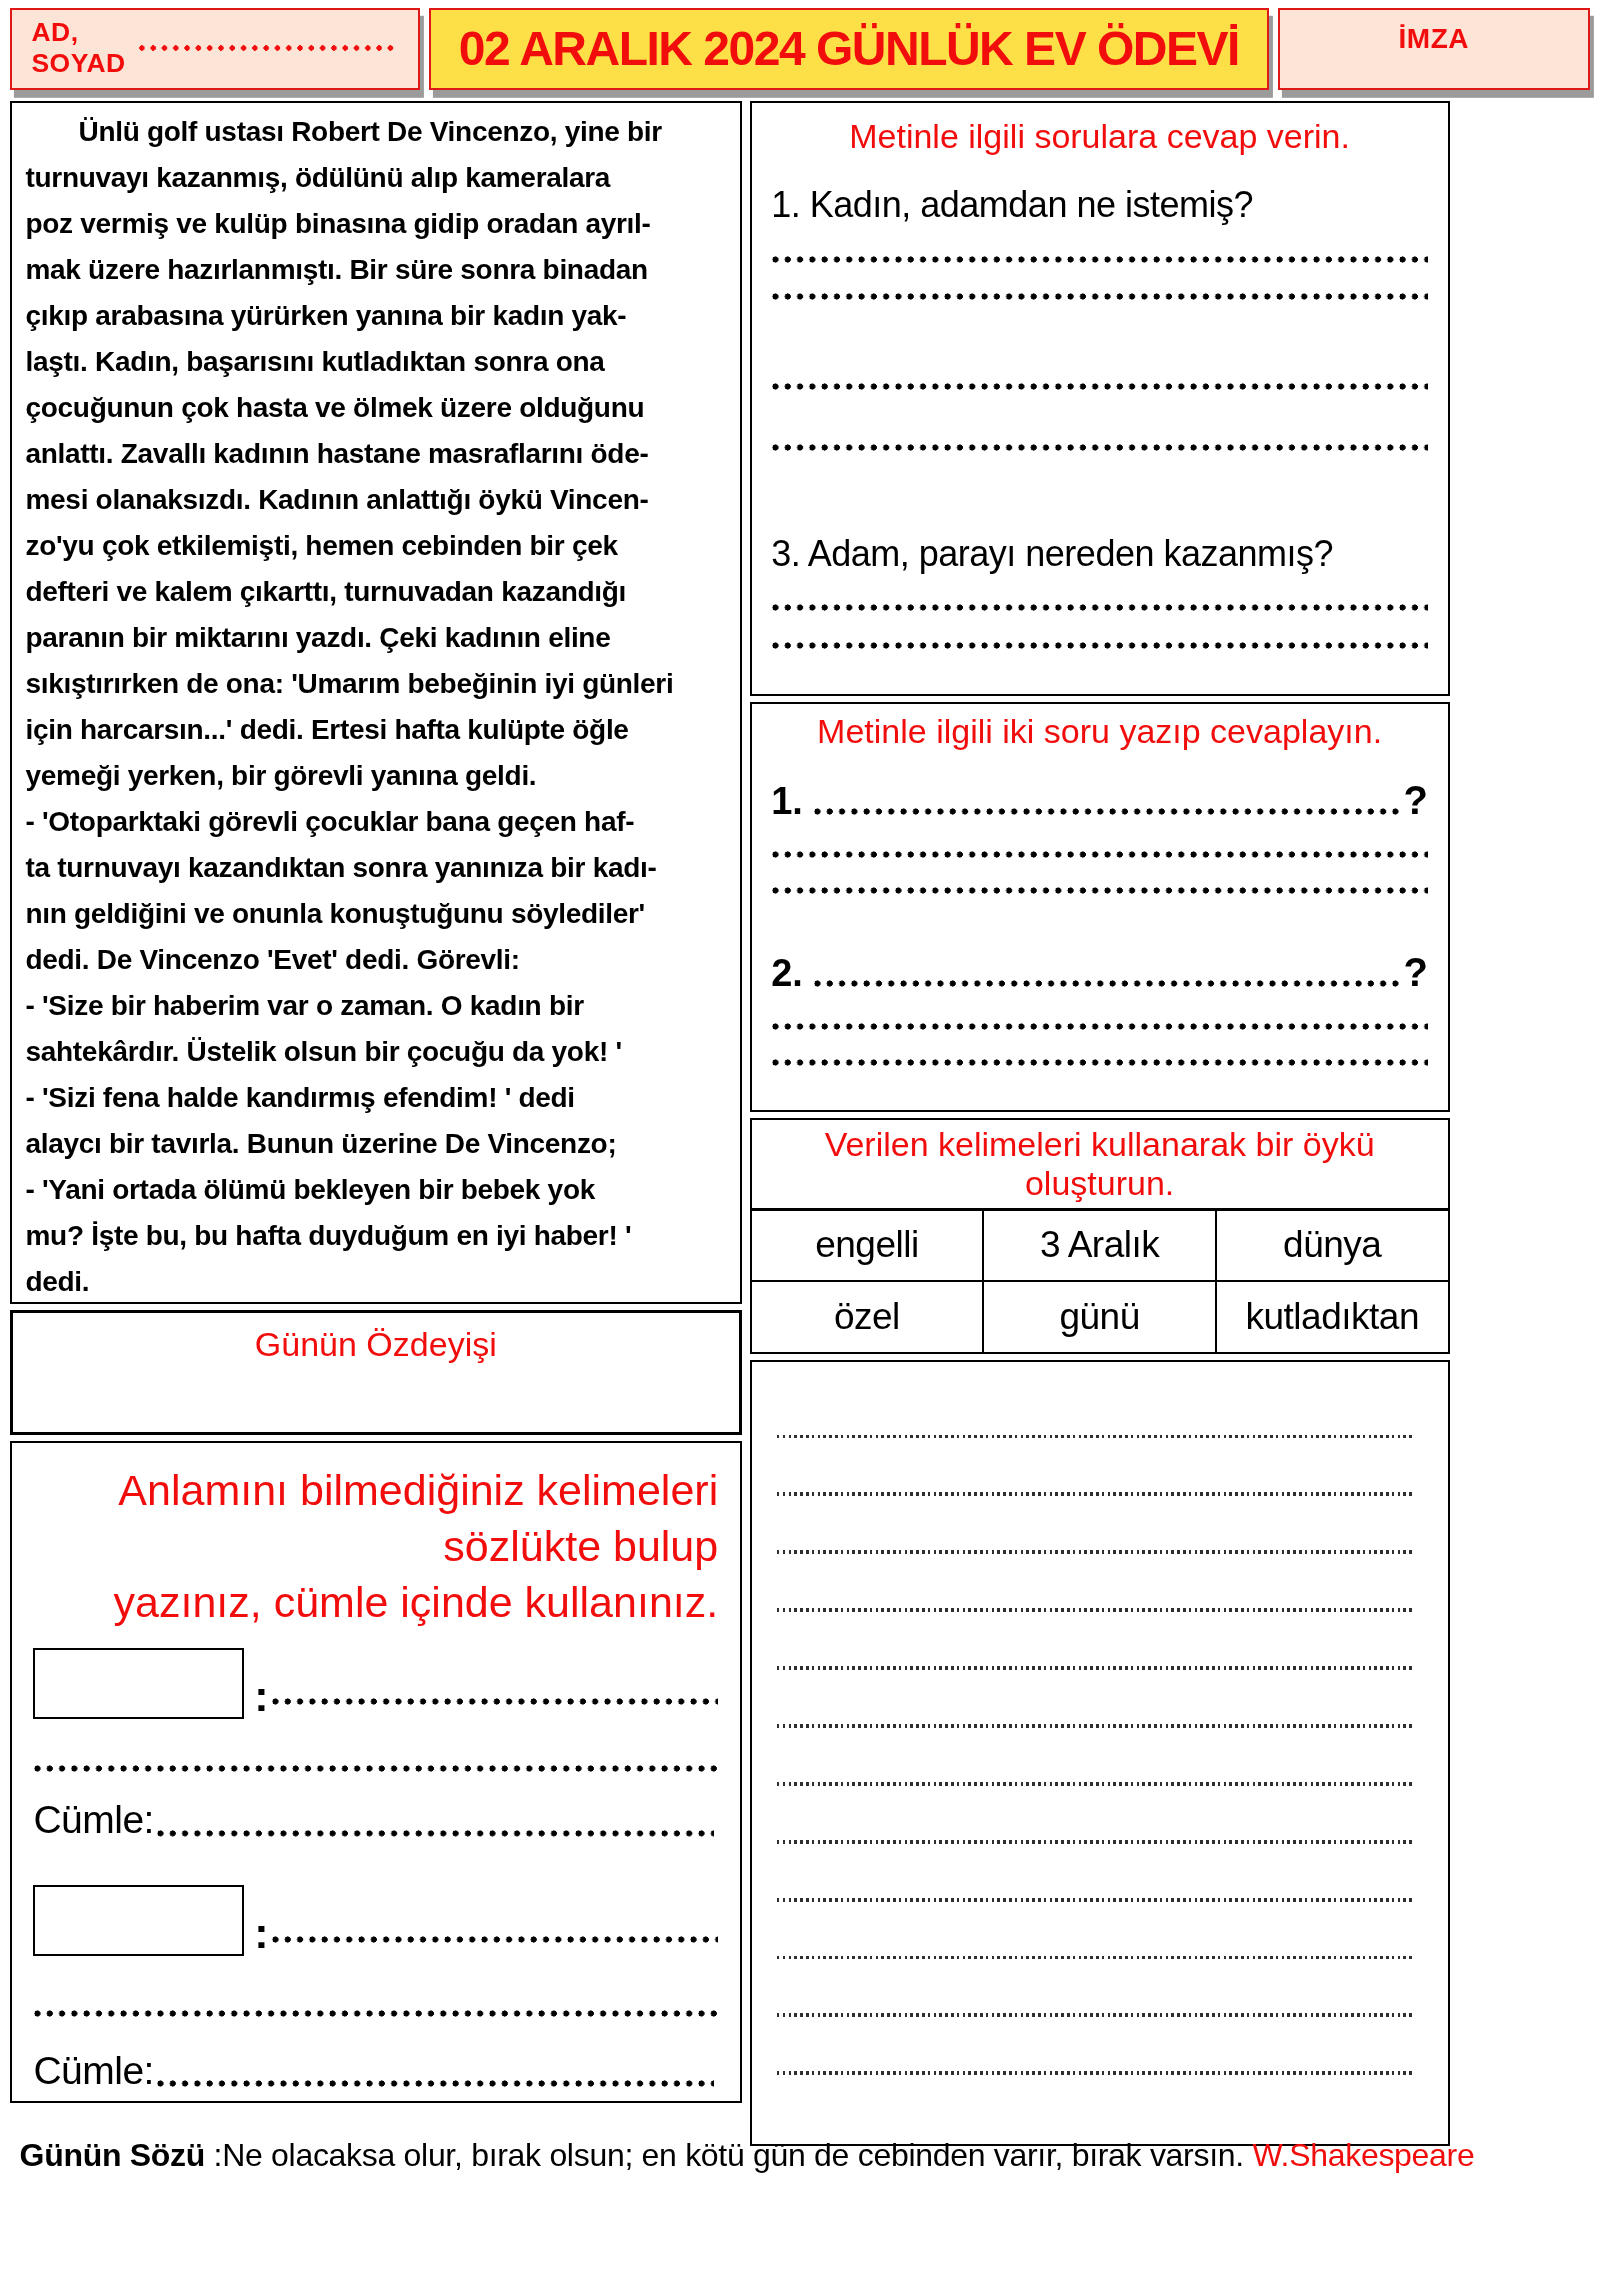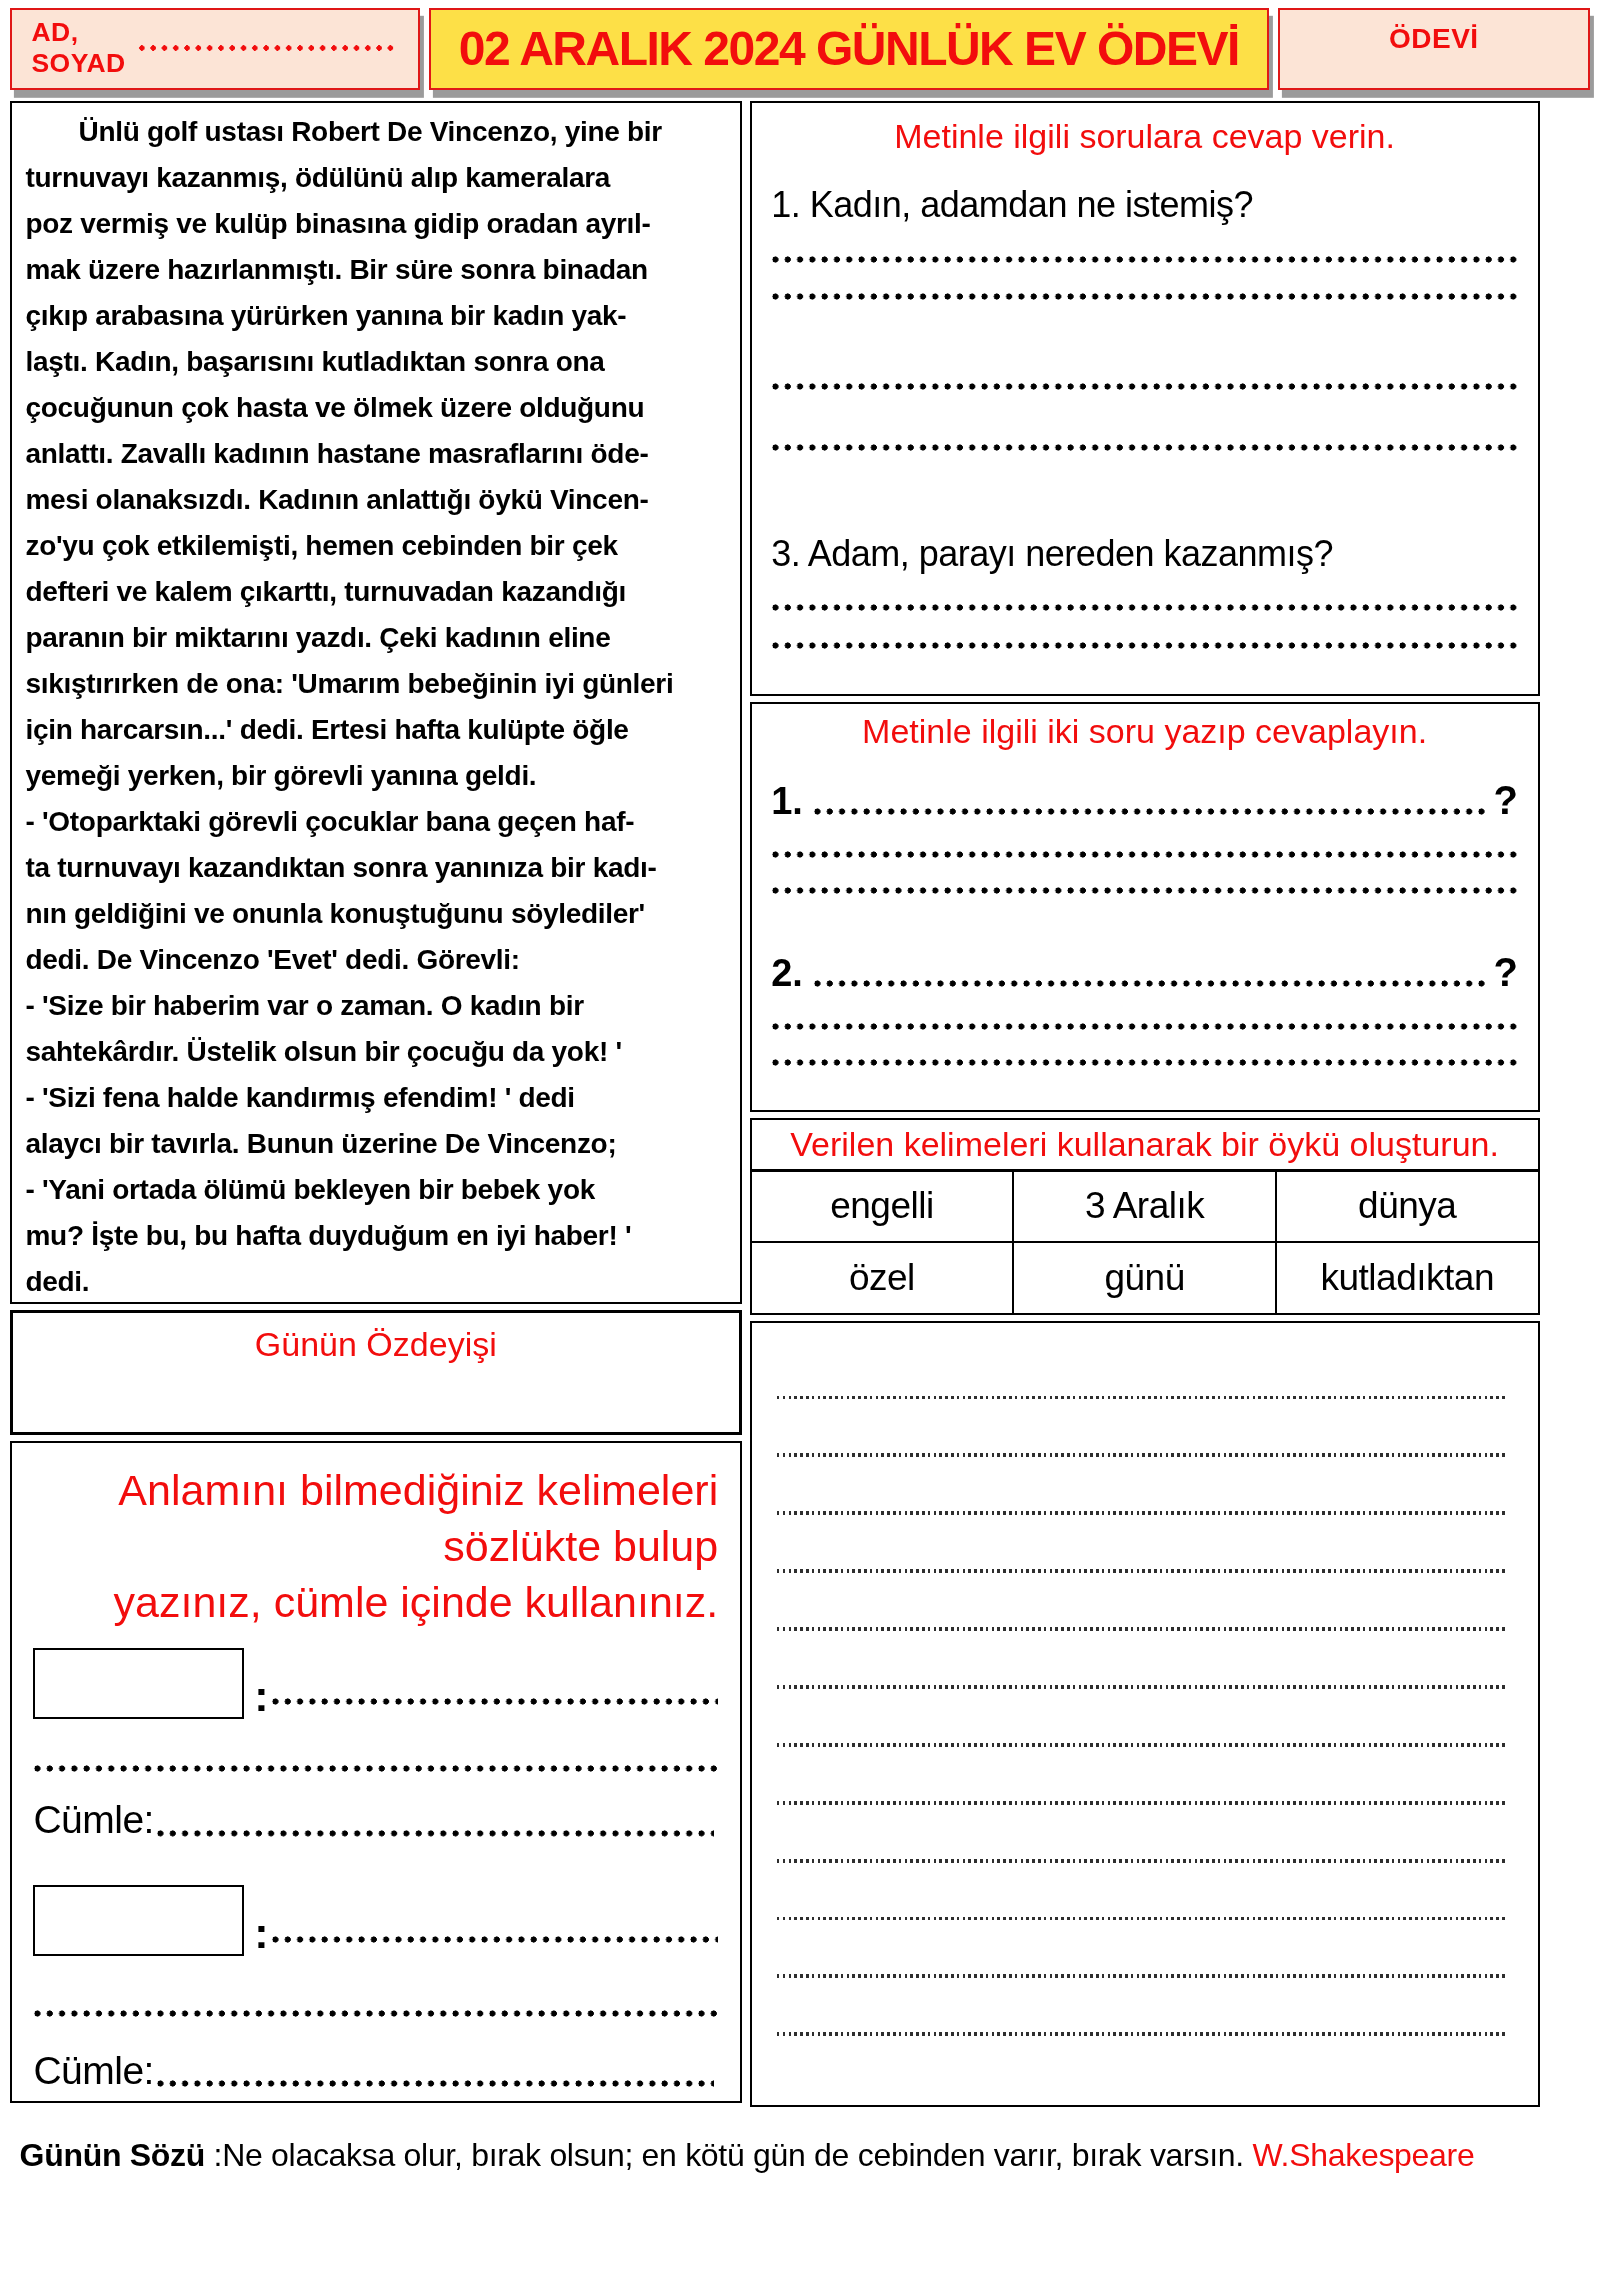--- a/index.html
+++ b/index.html
@@ -17,21 +17,21 @@
   .name-label { color:#f20d0d; font-weight:bold; font-size:26.5px; letter-spacing:0.5px; }
   .red-dotline { width:100%; height:7.8px; background-image:radial-gradient(circle at 3.9px 3.9px,#f20d0d 2.5px,transparent 2.8px); background-size:11.3px 7.8px; background-repeat:repeat-x; }
   .title-box { flex:1; background:#fde047; display:flex; align-items:center; justify-content:center; overflow:hidden; }
   .main-title { color:#f20d0d; font-weight:bold; font-size:48px; letter-spacing:-1.5px; white-space:nowrap; }
   .imza-box { width:312px; background:#fce4d6; display:flex; justify-content:center; align-items:flex-start; padding-top:13.7px; }
   .imza-label { color:#f20d0d; font-weight:bold; font-size:28px; letter-spacing:0.5px; }
 
   
   .main { position:absolute; top:101px; left:9.8px; display:flex; gap:7.8px; }
   .col-left { width:732px; }
-  .col-right { width:790px; }
+  .col-right { width:700px; }
   .boxed { box-sizing:border-box; border:2.9px solid #000; background:#fff; }
 
   
   .story-box { height:1203px; padding:5.9px 9.8px 0 13.7px; overflow:hidden; }
   .story div { font-size:28px; font-weight:bold; line-height:46px; white-space:nowrap; letter-spacing:-0.3px; }
   .story div:first-child { text-indent:53px; }
 
   .red-title { color:#f20d0d; font-size:34px; text-align:center; }
 
   
@@ -88,21 +88,21 @@
 
   <div class="header">
     <div class="hbox name-box">
       <div class="name-label">AD, SOYAD</div>
       <div class="red-dotline"></div>
     </div>
     <div class="hbox title-box">
       <div class="main-title">02 ARALIK 2024 GÜNLÜK EV ÖDEVİ</div>
     </div>
     <div class="hbox imza-box">
-      <div class="imza-label">ÖDEVİ</div>
+      <div class="imza-label">İMZA</div>
     </div>
   </div>
 
   <div class="main">
 
     <div class="col-left">
       <div class="boxed story-box">
         <div class="story">
             <div>Ünlü golf ustası Robert De Vincenzo, yine bir</div>
             <div>turnuvayı kazanmış, ödülünü alıp kameralara</div>

